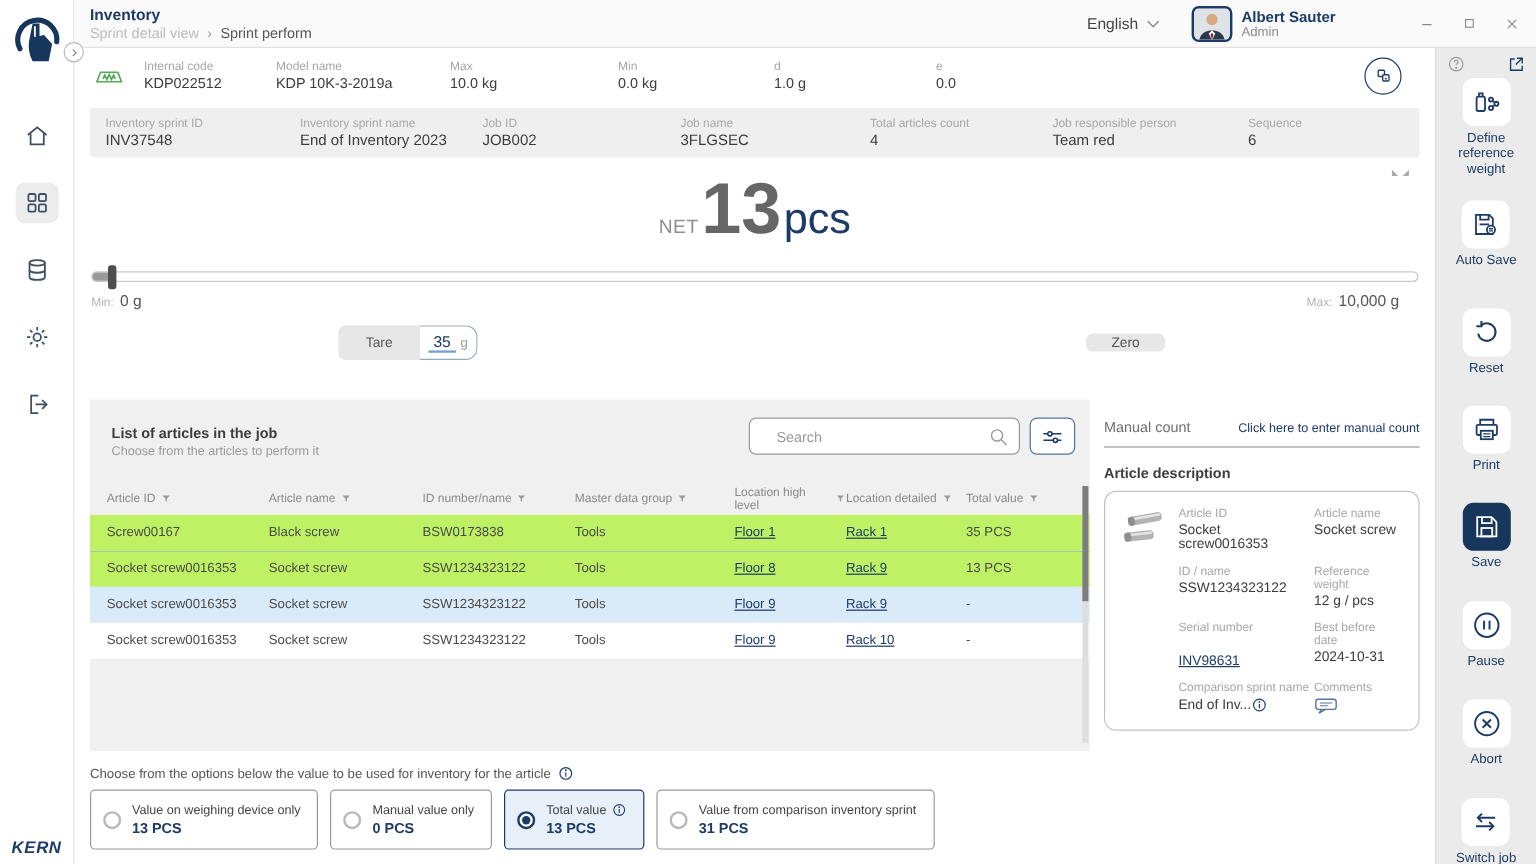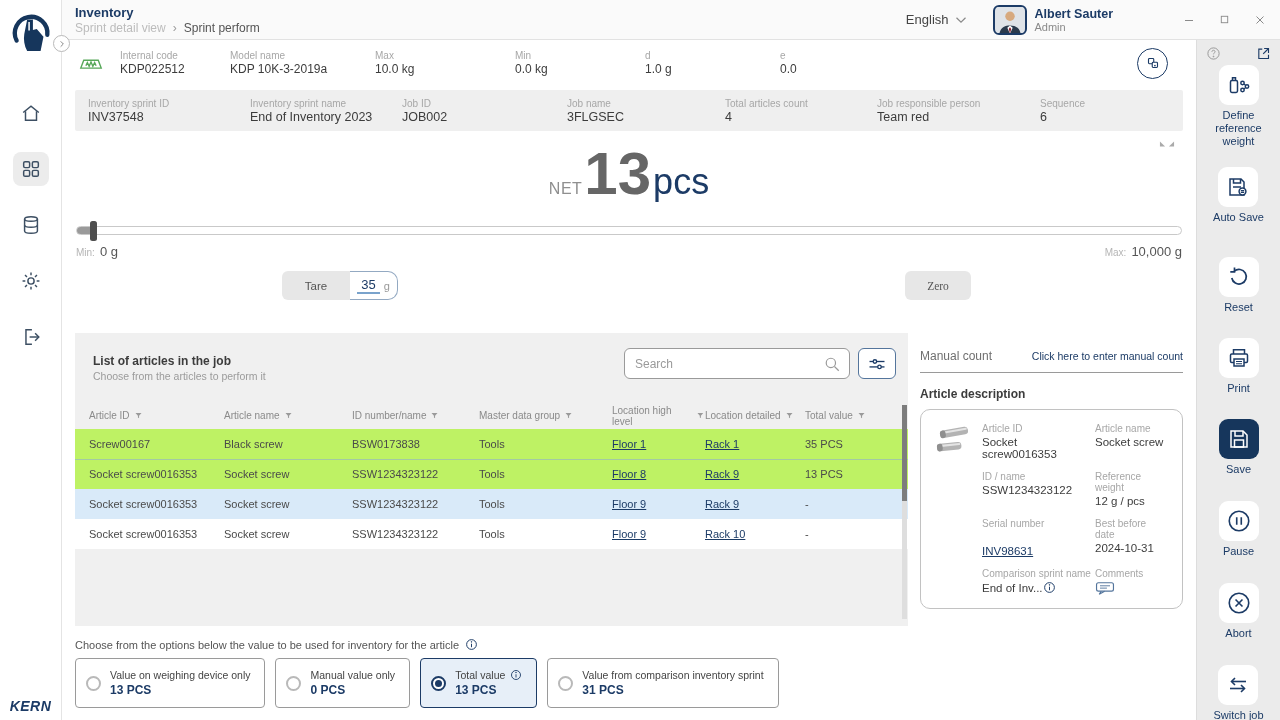--- a/index.html
+++ b/index.html
@@ -85,51 +85,51 @@
   .stability-icon { position:absolute; right:20px; top:8px; }
 
   
   .slider-wrap { margin:2px 14px 0 14px; position:relative; height:20px; }
   .slider-track { position:absolute; top:5px; left:0; right:0; height:9px; border:1px solid #c9c9c9;
     border-radius:6px; background:#fff; }
   .slider-fill { position:absolute; top:6px; left:1px; width:18px; height:7px; background:#9a9a9a;
     border-radius:5px 0 0 5px; }
   .slider-handle { position:absolute; top:0; left:14px; width:7px; height:20px; background:#4e4e4e;
     border-radius:2.5px; }
-  .minmax-row { display:flex; justify-content:space-between; margin:1px 14px 0 14px; align-items:baseline; }
+  .minmax-row { display:flex; justify-content:space-between; margin:1px 30px 0 14px; align-items:baseline; }
   .mm-lab { font-size:10px; color:#b5b5b5; margin-right:5px; }
   .mm-val { font-size:13px; color:#555; }
 
   
   .tare-row { margin-top:11px; display:flex; align-items:center; height:29px;
     padding:0 225px 0 220px; justify-content:space-between; }
   .tare-group { display:flex; }
   .tare-btn { width:68px; height:29px; background:#e7e7e7; border:none; border-radius:6px 0 0 6px;
     font-size:11.5px; color:#555; font-family:inherit; }
   .tare-input { width:48px; height:29px; border:1px solid #93a9c2; border-left:none;
     border-radius:0 10px 10px 0; background:#fff; display:flex; align-items:center;
     justify-content:center; gap:4px; }
   .tare-value { font-size:13px; color:var(--accent); border-bottom:2px solid #7aa3cc; padding:0 4px; }
   .tare-unit { font-size:11px; color:#999; }
-  .zero-btn { width:66px; height:29px; background:#e7e7e7; border:none; border-radius:6px;
-    font-size:11.5px; color:#555; font-family:Liberation Serif, serif; }
+  .zero-btn { width:66px; height:15px; background:#e7e7e7; border:none; border-radius:6px;
+    font-size:11.5px; color:#555; font-family:Liberation Sans, sans-serif; }
 
   
   .content-row { margin:33px 13px 0 13px; display:flex; height:293px; }
 
   .articles-panel { width:833px; background:var(--panel); position:relative; padding-top:15px; flex-shrink:0; }
   .panel-head { display:flex; padding:0 12px 0 18px; align-items:flex-start; }
   .panel-titles { display:flex; flex-direction:column; gap:2px; margin-top:6px; }
   .panel-title { font-size:12px; font-weight:bold; color:#3c3c3c; }
   .panel-sub { font-size:10.5px; color:#9b9b9b; }
   .panel-head-spacer { flex:1; }
   .search-box { width:226px; height:31px; background:#fff; border:1px solid #9a9a9a; border-radius:6px;
     display:flex; align-items:center; padding:0 8px 0 10px; margin-right:8px; }
   .search-box input { border:none; outline:none; flex:1; font-size:12px; font-family:inherit;
-    color:#444; background:transparent; }
+    color:#444; background:transparent;margin-left:12px; }
   .search-box input::placeholder { color:#9a9a9a; }
   .filter-btn { width:38px; height:31px; background:#fff; border:1.5px solid #54759c; border-radius:6px;
     display:flex; align-items:center; justify-content:center; }
 
   .table { margin-top:20px; }
   .t-row { display:grid; grid-template-columns:135px 128px 127px 133px 93px 100px 1fr;
     padding-left:14px; align-items:center; }
   .t-head { height:27px; }
   .t-head .th { font-size:10px; color:#8a8a8a; display:flex; align-items:center; gap:4px; }
   .t-body .t-row { height:30px; font-size:11px; color:#4a4a4a; }

